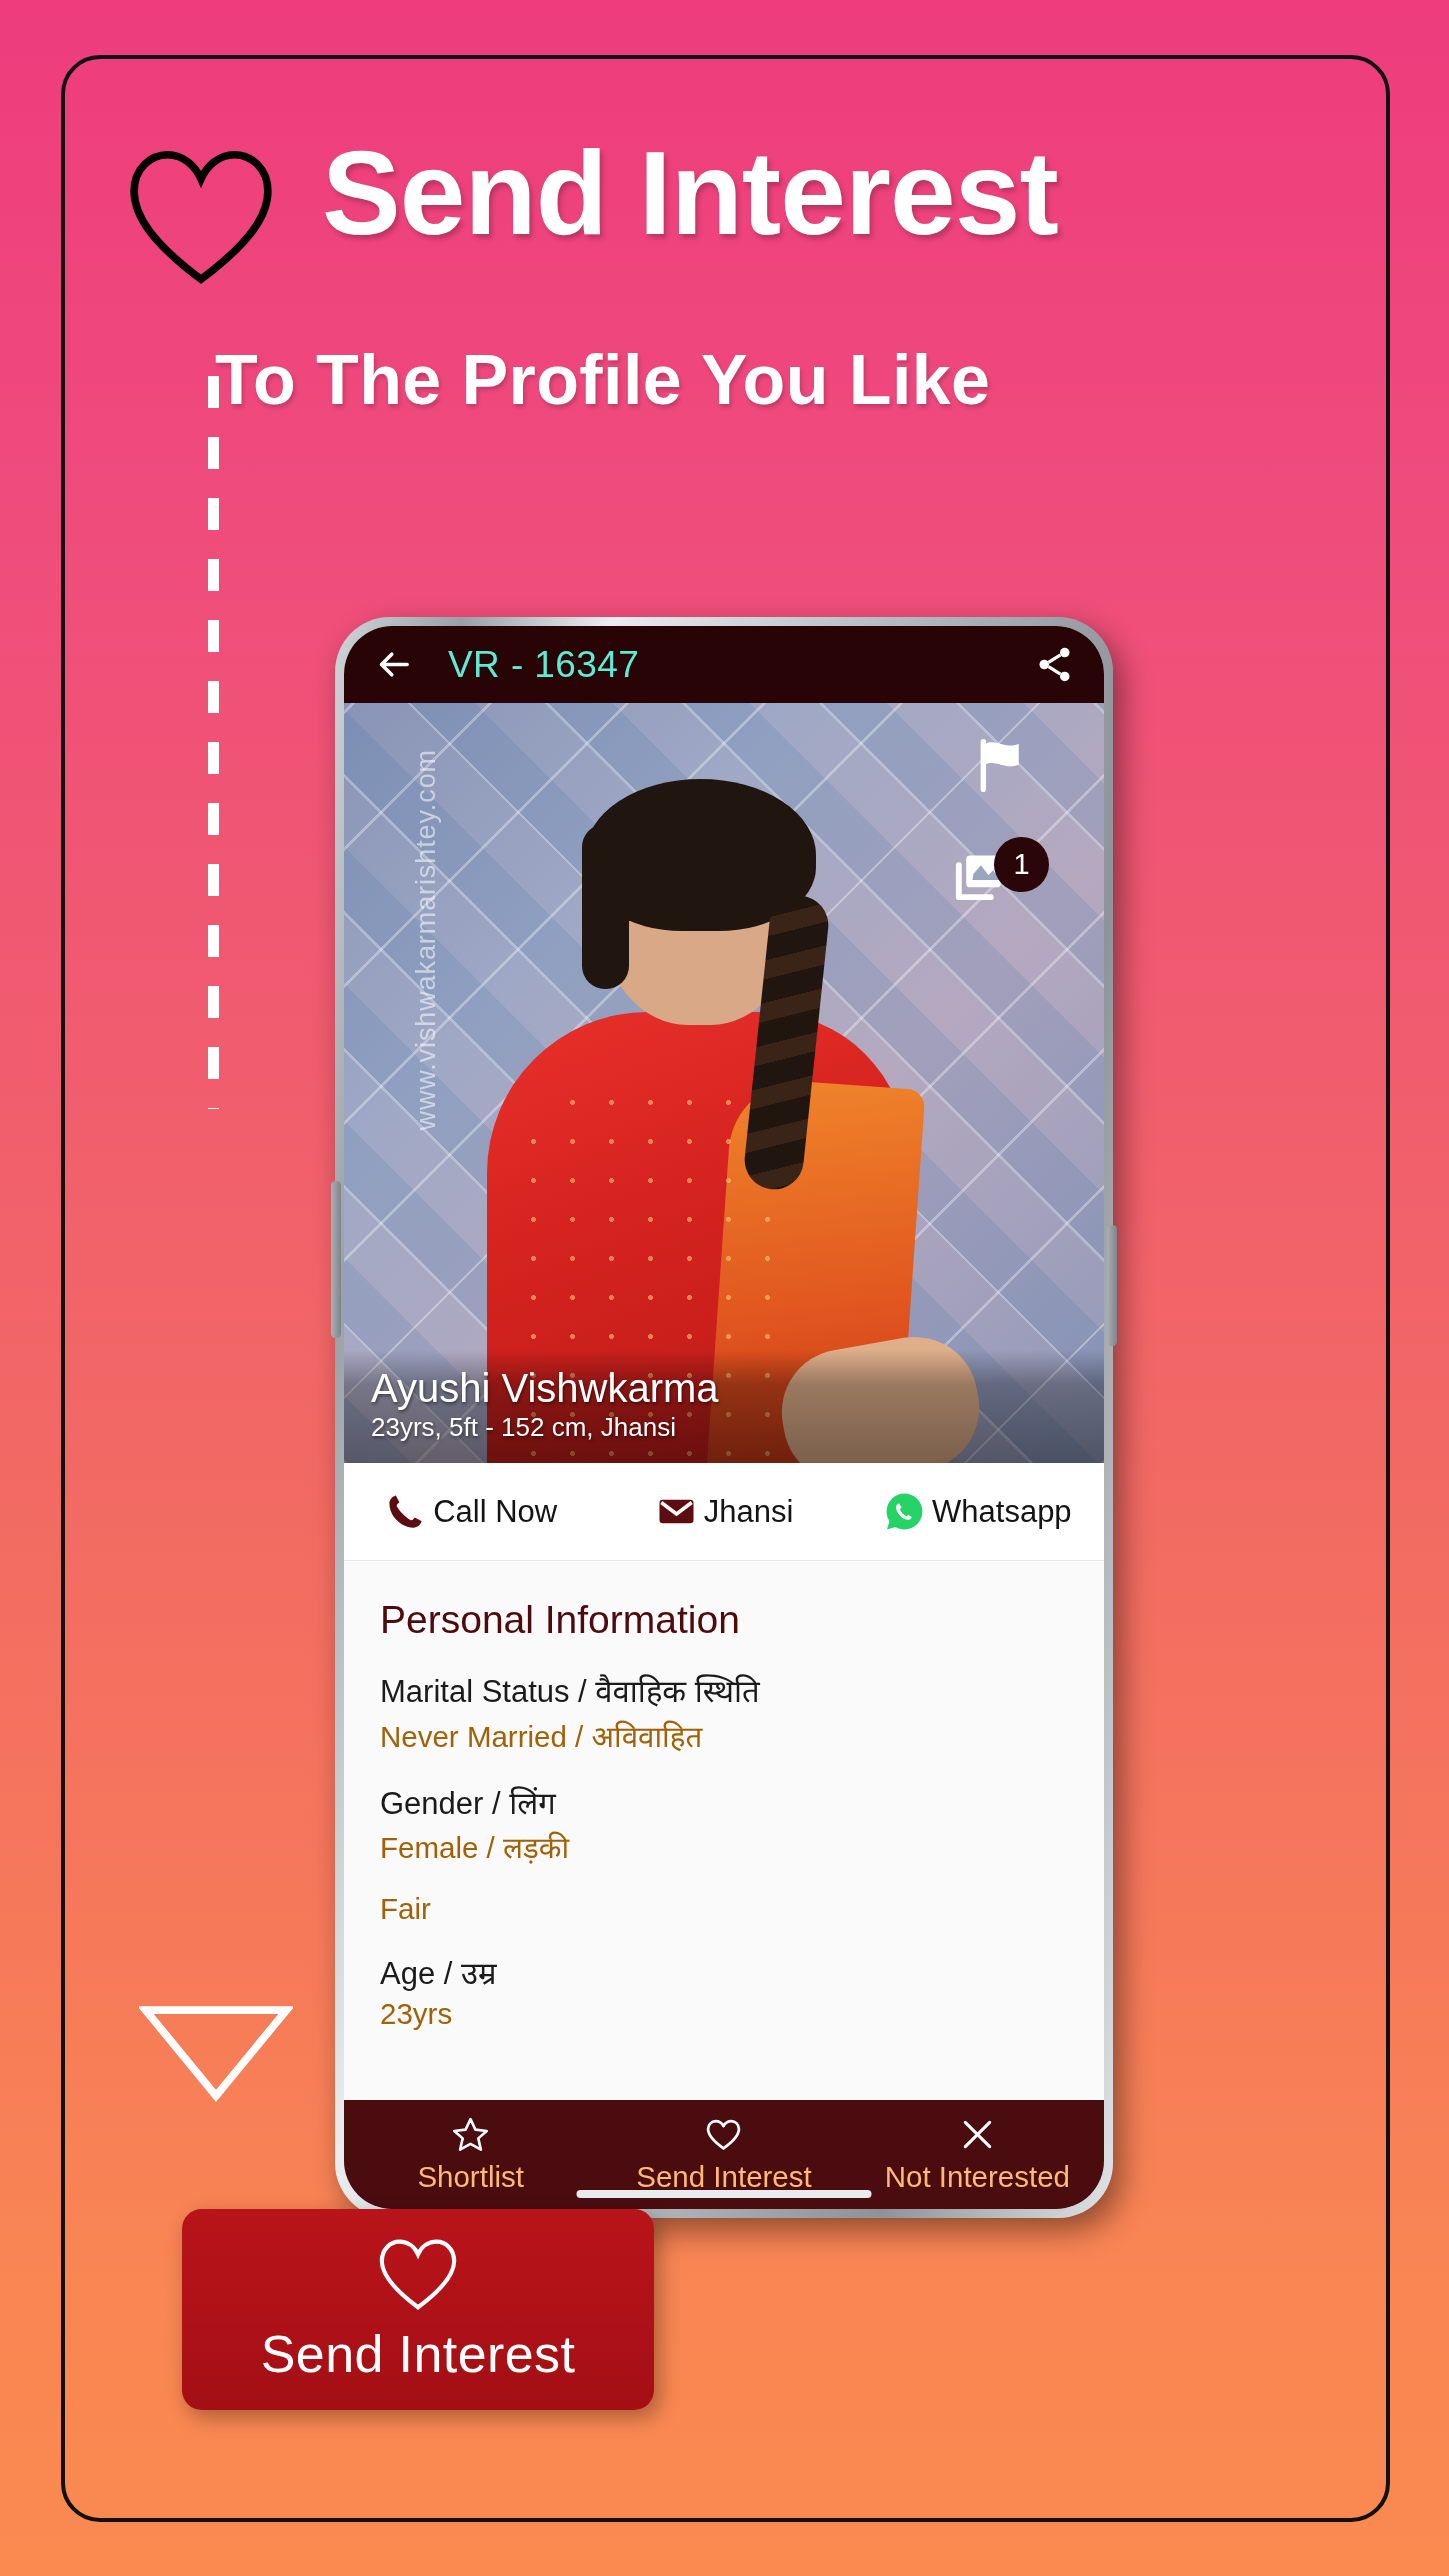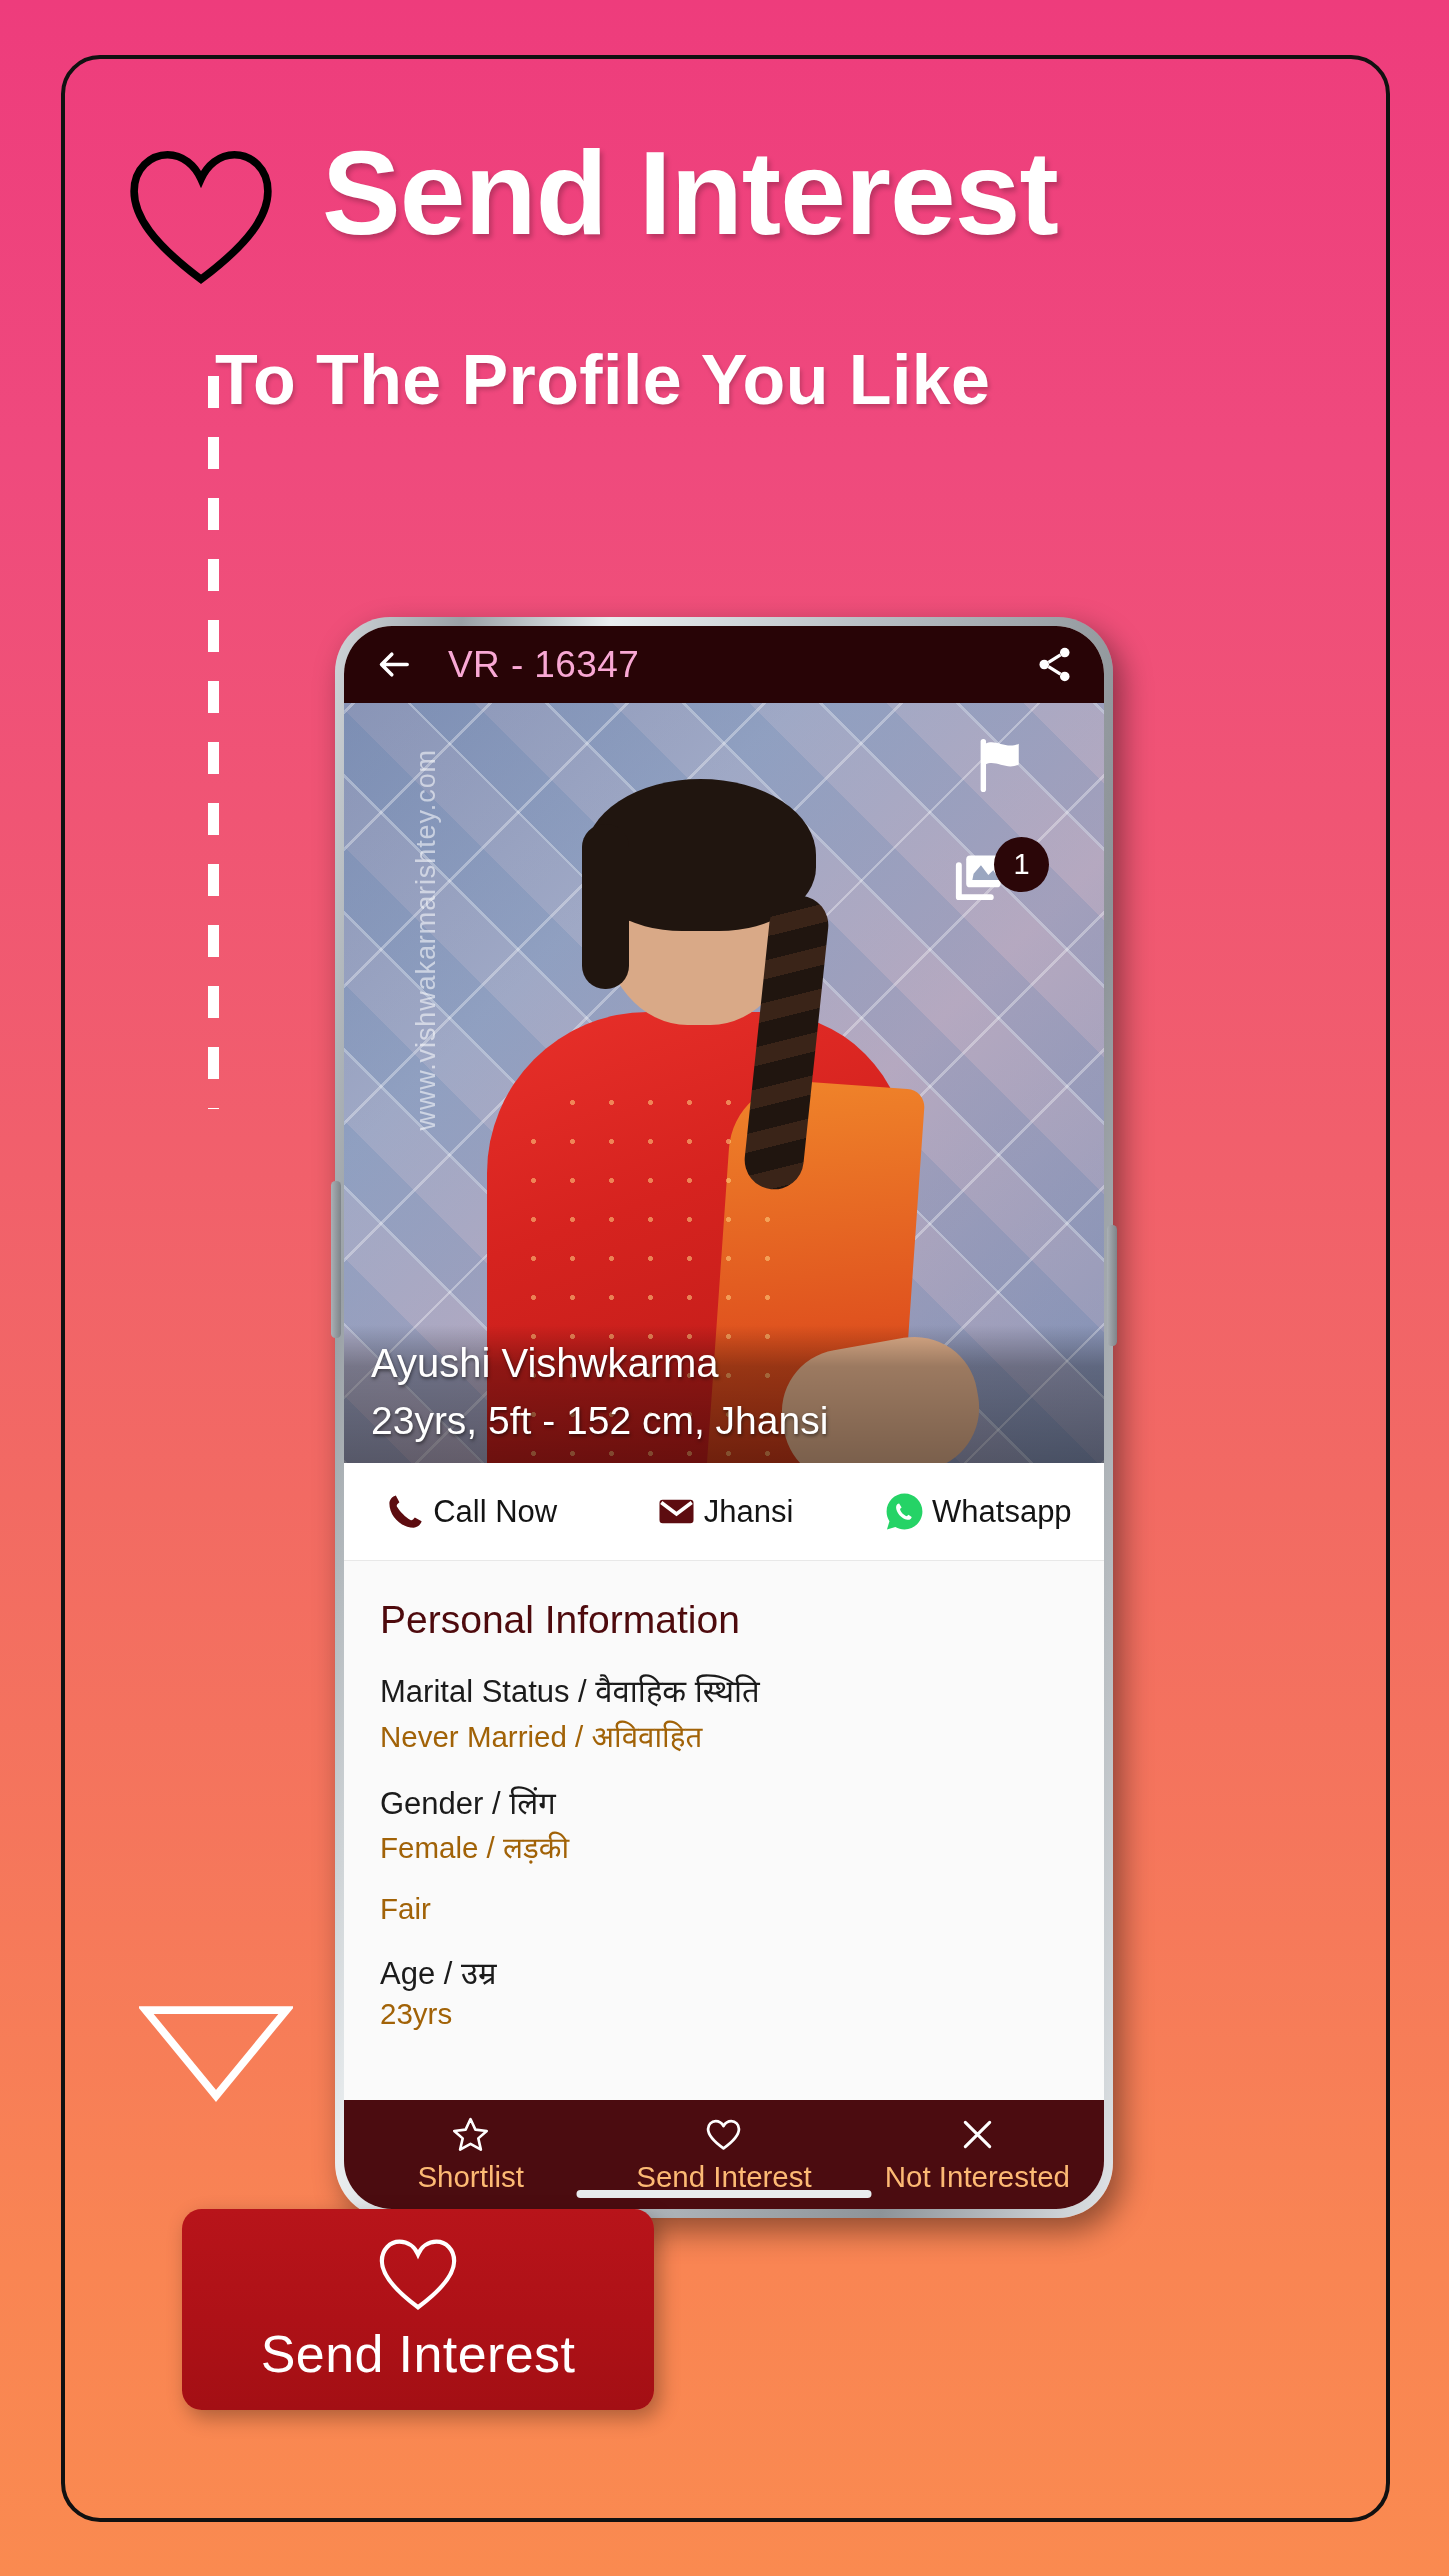--- a/index.html
+++ b/index.html
@@ -54,21 +54,21 @@
   .side-btn{ position:absolute; width:9.8px; border-radius:4.5px; background:linear-gradient(90deg,#aab0b5,#7e8489); }
   .side-btn.l1{ left:-3.6px; top:564px; height:157px; }
   .side-btn.r1{ right:-3.6px; top:608px; height:121px; }
 
   
   .app-bar{
     position:absolute; left:0; top:0; width:100%; height:77px;
     background:#280406; display:flex; align-items:center; padding:0 29px;
   }
   .back-arrow{ width:41px; height:41px; flex:none; }
-  .app-title{ color:#f9a8d4; font-size:37px; margin-left:34px; font-weight:400; letter-spacing:0.4px; }
+  .app-title{ color:#5eead4; font-size:37px; margin-left:34px; font-weight:400; letter-spacing:0.4px; }
   .share-icon{ margin-left:auto; width:41px; height:41px; flex:none; }
 
   
   .photo{
     position:absolute; left:0; top:77px; width:100%; height:760px; overflow:hidden;
     background:linear-gradient(135deg,#7e8fb3 0%,#9aa8c6 30%,#b5a8bf 60%,#8794b6 100%);
   }
   .diamond-bg{ position:absolute; inset:0;
     background-image:
       repeating-linear-gradient(45deg, rgba(255,255,255,.33) 0 2.7px, rgba(255,255,255,0) 2.7px 97px),
@@ -103,21 +103,21 @@
   .gallery-badge{
     position:absolute; right:0; top:0; width:55px; height:55px; border-radius:50%;
     background:#2b0608; color:#fff; font-size:29px; display:flex; align-items:center; justify-content:center;
   }
   .name-overlay{
     position:absolute; left:0; bottom:0; width:100%; padding:16px 27px 19.7px;
     background:linear-gradient(180deg,rgba(0,0,0,0) 0%,rgba(0,0,0,.30) 30%,rgba(0,0,0,.45) 100%);
     color:#fff;
   }
   .name-overlay .nm{ font-size:40px; font-weight:500; text-shadow:0.9px 1.8px 3.6px rgba(0,0,0,.5); }
-  .name-overlay .sub{ font-size:39px; margin-top:13px; text-shadow:0.9px 1.8px 3.6px rgba(0,0,0,.5); }
+  .name-overlay .sub{ font-size:26px; margin-top:1px; text-shadow:0.9px 1.8px 3.6px rgba(0,0,0,.5); }
 
   
   .contact-row{
     position:absolute; left:0; top:837px; width:100%; height:98px;
     background:#fff; display:flex; align-items:center;
     border-bottom:1.8px solid #e8e8e8;
   }
   .contact-item{ flex:1; display:flex; align-items:center; justify-content:center; gap:6px; }
   .contact-item .lbl{ font-size:31px; color:#141414; }
   .c-icon{ width:43px; height:43px; flex:none; }

